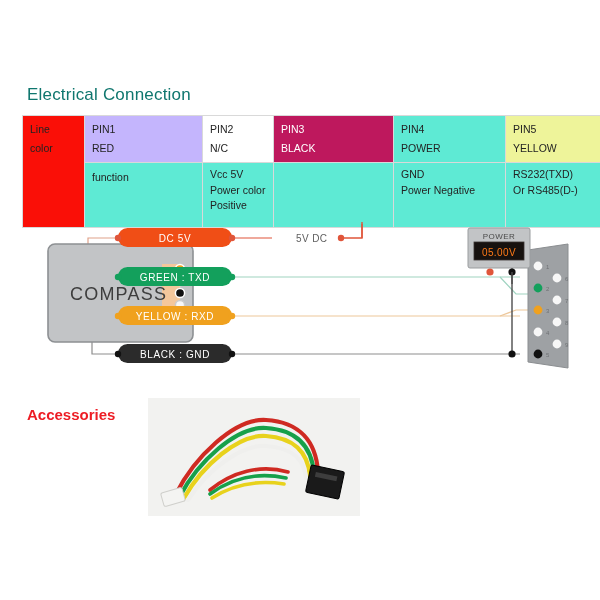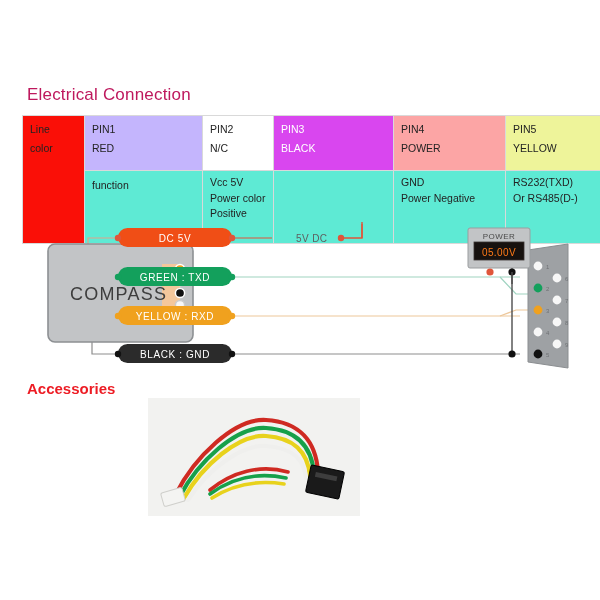--- a/index.html
+++ b/index.html
@@ -14,73 +14,73 @@
     font-family: "Liberation Sans", sans-serif;
     overflow: hidden;
   }
 
   
   #section-title {
     position: absolute;
     left: 27px;
     top: 85px;
     font-size: 17px;
-    color: #be185d;
+    color: #0f766e;
     letter-spacing: 0.2px;
     white-space: nowrap;
   }
 
   
   #pin-table {
     position: absolute;
     left: 22px;
     top: 115px;
     width: 507px;
     border-collapse: collapse;
     table-layout: fixed;
   }
   #pin-table td {
     border: 1px solid #d9d9d9;
     vertical-align: top;
-    padding: 4px 6px 12px 7px;
+    padding: 4px 6px 4px 7px;
     font-size: 10.5px;
     line-height: 15.5px;
     color: #232323;
   }
   td.label-cell {
     background: #fa0f07;
     color: #ffffff;
     border: 1px solid #fa0f07;
     width: 48px;
     font-size: 10.5px;
   }
   td.label-cell div { line-height: 21px; }
   .c-pin1 { background: #c4b5fd; width: 104px; }
   .c-pin2 { background: #ffffff; width: 57px; margin-top: 28px; }
-  .c-pin3 { background: #d946ef; color: #ffffff !important; width: 106px; }
-  .c-pin4 { background: #fca5a5; width: 98px; margin-left: 36px; }
+  .c-pin3 { background: #be185d; color: #ffffff !important; width: 106px; }
+  .c-pin4 { background: #5eead4; width: 98px; margin-left: 36px; }
   .c-pin5 { background: #eef49a; width: 94px; }
   .head-row td { height: 38px; }
   .head-row td div { line-height: 19px; }
   .func-row td { height: 56px; background: #5eead4; }
 
   
   #diagram {
     position: absolute;
     left: 0;
     top: 222px;
     width: 600px;
     height: 172px;
   }
 
   
   #accessories-title {
     position: absolute;
     left: 27px;
-    top: 380px;
+    top: 406px;
     font-size: 15px;
     font-weight: bold;
     color: #ed1c24;
     white-space: nowrap;
   }
   #accessory-photo {
     position: absolute;
     left: 148px;
     top: 398px;
     width: 212px;

